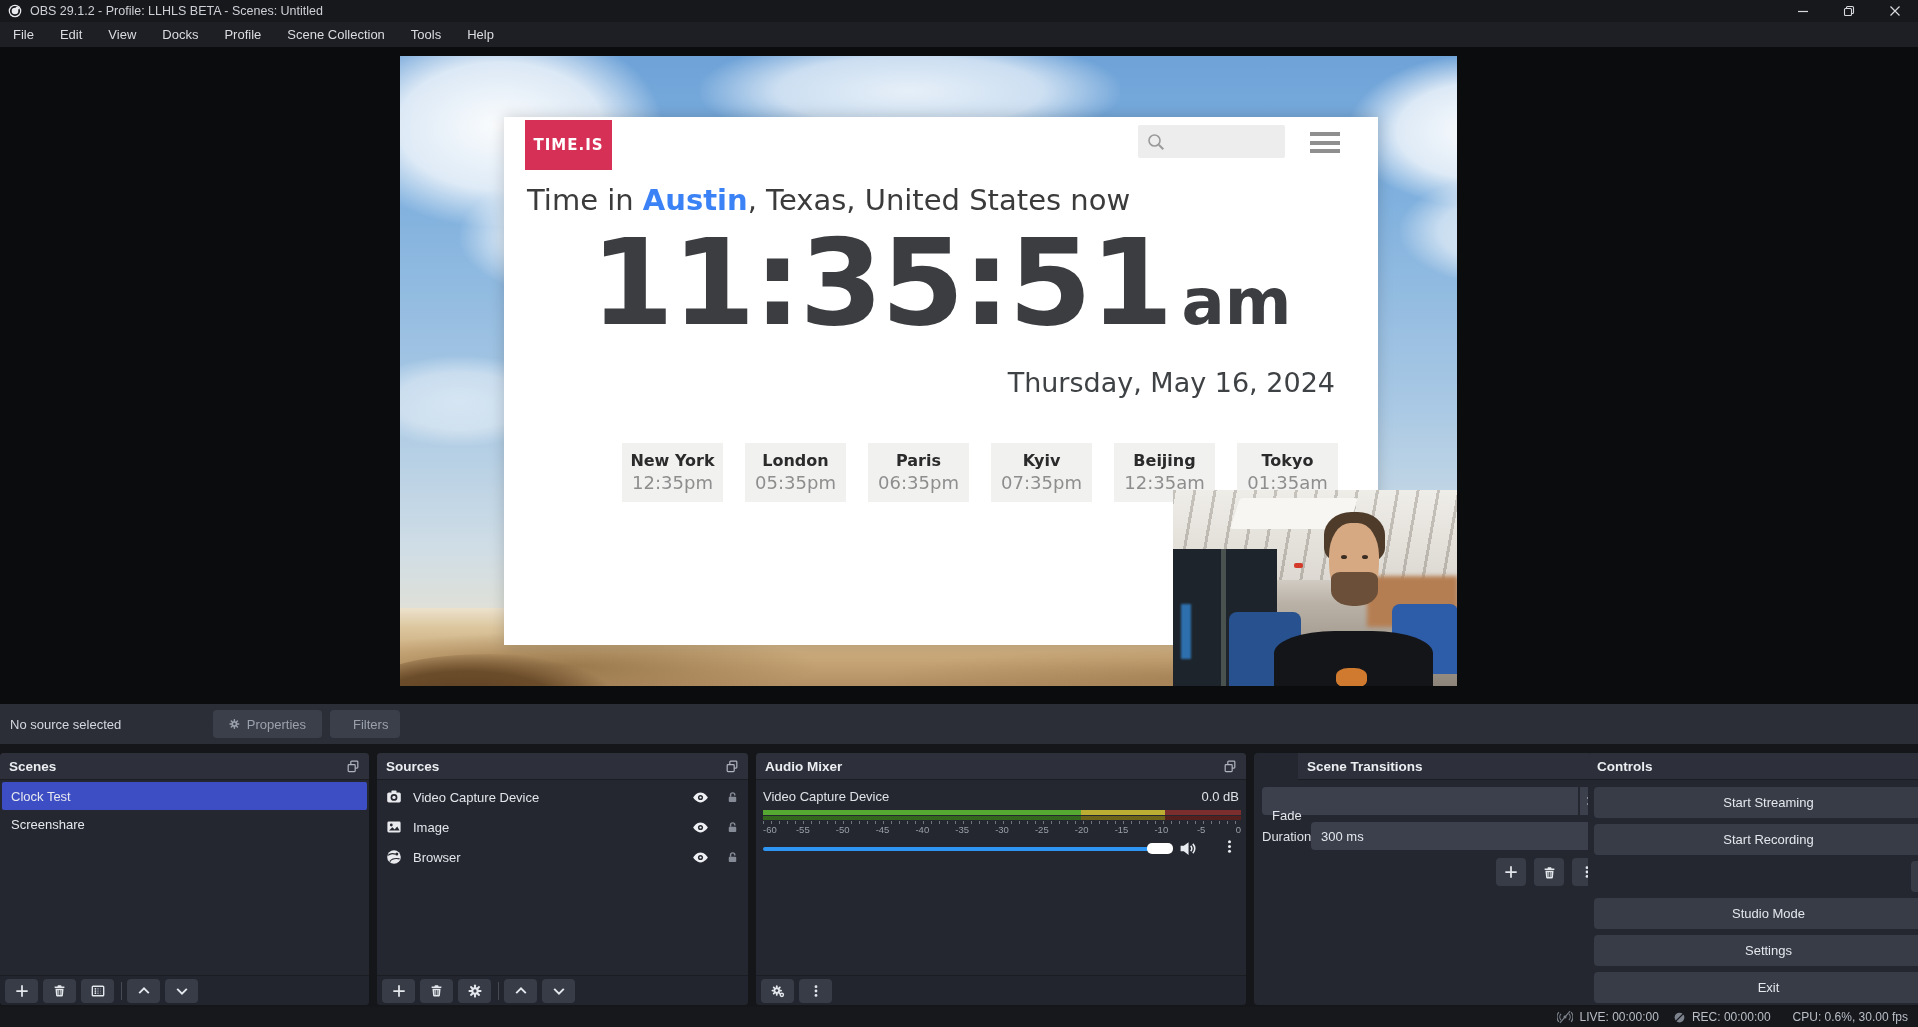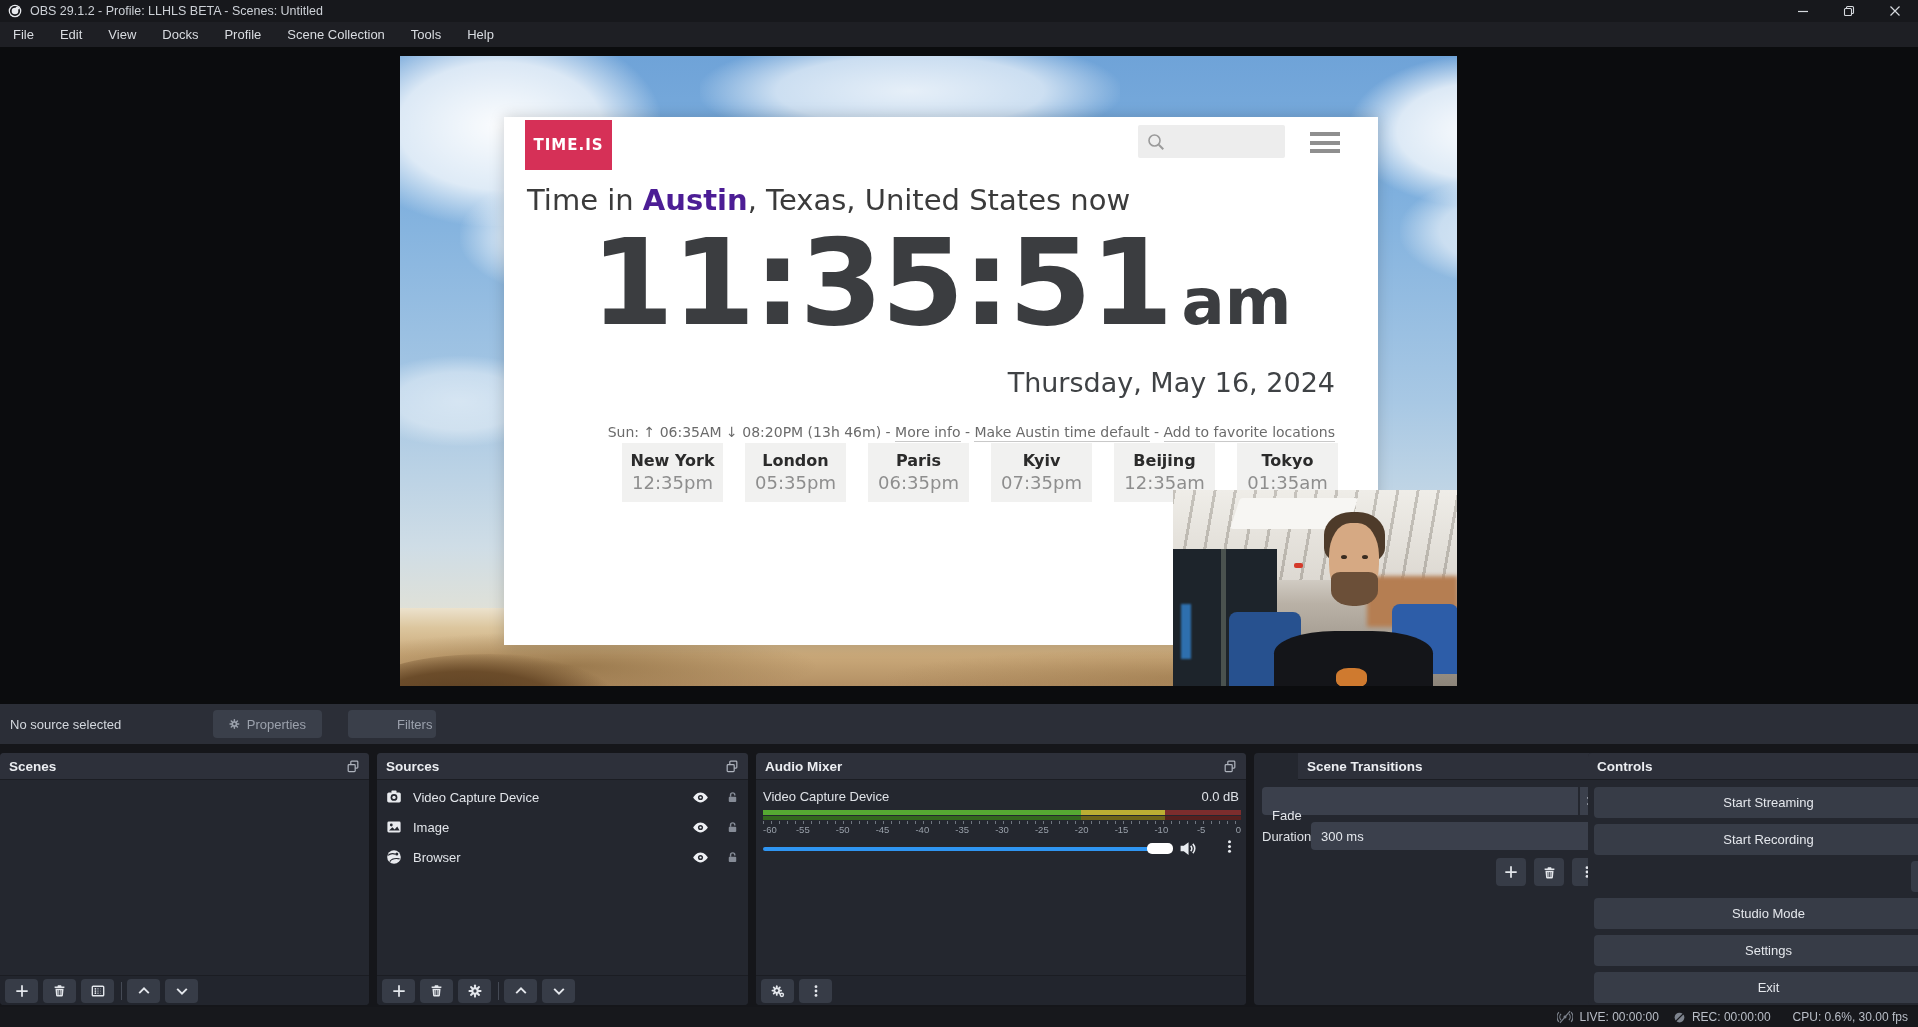--- a/index.html
+++ b/index.html
@@ -41,21 +41,21 @@
         font-family:"DejaVu Sans",sans-serif;box-shadow:0 0 14px rgba(0,0,0,.18);}
   .ti-logo{position:absolute;left:21px;top:3px;width:87px;height:50px;background:#d63057;
            display:flex;align-items:center;justify-content:center;color:#fff;font-weight:bold;
            font-size:15px;letter-spacing:1px;}
   .ti-search{position:absolute;left:634px;top:8px;width:147px;height:33px;background:#ededed;
              border-radius:2px;display:flex;align-items:center;padding-left:8px;box-sizing:border-box;}
   .ti-burger{position:absolute;left:806px;top:15px;width:30px;height:21px;display:flex;
              flex-direction:column;justify-content:space-between;}
   .ti-burger div{height:4px;background:#8f8f8f;}
   .ti-heading{position:absolute;left:23px;top:66px;font-size:29px;color:#3b3b3b;white-space:nowrap;}
-  .ti-heading .city{font-weight:bold;color:#4c1d95;}
+  .ti-heading .city{font-weight:bold;color:#3b82f6;}
   .ti-clock{position:absolute;left:0;top:96px;width:100%;text-align:center;white-space:nowrap;color:#3b3d40;}
   .ti-clock .digits{font-size:120px;font-weight:bold;letter-spacing:-2px;}
   .ti-clock .ampm{font-size:64px;font-weight:bold;margin-left:10px;}
   .ti-date{position:absolute;right:43px;top:250px;font-size:27px;color:#3f4245;}
   .ti-sun{position:absolute;right:43px;top:291px;font-size:14px;color:#6b6b6b;white-space:pre;}
   .ti-sun .link{border-bottom:1px solid #c9c9c9;padding-bottom:1px;}
   .cities{position:absolute;left:118px;right:40px;top:326px;display:flex;justify-content:space-between;}
   .city-box{width:101px;height:59px;background:#f1f1f0;text-align:center;box-sizing:border-box;padding-top:8px;}
   .city-name{font-size:16px;font-weight:bold;color:#2b2b2b;}
   .city-time{font-size:18px;color:#8e8e8e;margin-top:2px;}
@@ -87,21 +87,21 @@
   .torso{position:absolute;left:29%;top:72%;width:46%;height:30%;background:#141519;border-radius:38% 38% 0 0;}
   .orange-obj{position:absolute;left:47%;top:91%;width:9%;height:10%;background:#cf7a2f;border-radius:40%;}
   
   .selbar{position:absolute;left:0;top:704px;width:100%;height:40px;background:#2b2e37;
           display:flex;align-items:center;}
   .sel-text{margin-left:10px;font-size:13px;color:#d4d8de;}
   .bar-btn{height:28px;background:#3a3f4a;border-radius:4px;display:flex;align-items:center;
            padding:0 16px;color:#9ba1ac;font-size:13px;position:absolute;top:6px;}
   .bar-btn svg{margin-right:7px;}
   .btn-properties{left:213px;width:109px;box-sizing:border-box;}
-  .btn-filters{left:348px;width:88px;box-sizing:border-box;gap:26px;}
+  .btn-filters{left:330px;width:70px;box-sizing:border-box;}
   
   .panels{position:absolute;left:0;top:744px;width:100%;height:263px;background:#15161a;}
   .panel{position:absolute;top:9px;height:252px;background:#24272f;border-radius:4px;overflow:hidden;}
   .p-scenes{left:0;width:369px;}
   .p-sources{left:377px;width:371px;}
   .p-mixer{left:756px;width:490px;}
   .p-trans{left:1254px;width:312px;padding-left:44px;}
   .p-controls{left:1588px;width:361px;}
   .panel-header{height:26px;background:#2d303a;display:flex;align-items:center;justify-content:space-between;
                 padding:0 9px;border-bottom:1px solid #1b1d23;}
@@ -247,23 +247,20 @@
             <div></div>
             <div></div>
           </div>
         <div class="ti-heading">
           <span>Time in </span><span class="city">Austin</span><span>, Texas, United States now</span>
         </div>
         <div class="ti-clock">
           <span class="digits">11:35:51</span><span class="ampm">am</span>
         </div>
         <div class="ti-date">Thursday, May 16, 2024</div>
-        <div class="ti-sun">
-          <span>Sun: ↑ 06:35AM ↓ 08:20PM (13h 46m)</span><span class="sep"> - </span><span class="link">More info</span><span class="sep"> - </span><span class="link">Make Austin time default</span><span class="sep"> - </span><span class="link">Add to favorite locations</span>
-        </div>
         <div class="cities">
           <div class="city-box">
             <div class="city-name">New York</div>
               <div class="city-time">12:35pm</div>
           </div>
           <div class="city-box">
             <div class="city-name">London</div>
               <div class="city-time">05:35pm</div>
           </div>
           <div class="city-box">
@@ -343,20 +340,28 @@
 
     <div class="panel p-scenes">
       <div class="panel-header">
         <span class="panel-title">Scenes</span>
         <span class="popout">
           <svg viewBox="0 0 16 16" width="14" height="14" fill="none" stroke="currentColor" stroke-width="1.4">
               <rect x="5.5" y="2.5" width="8" height="8" rx="1"></rect>
               <rect x="2.5" y="6.5" width="8" height="8" rx="1" fill="#2d303a"></rect>
             </svg>
         </span>
+      </div>
+      <div class="rows">
+        <div class="scene-row selected">
+            <span>Clock Test</span>
+          </div>
+        <div class="scene-row">
+            <span>Screenshare</span>
+          </div>
       </div>
       <div class="panel-toolbar">
         <div class="tbtn">
             <svg viewBox="0 0 16 16" width="14" height="14">
               <path stroke="currentColor" stroke-width="2" d="M8 1.5v13M1.5 8h13"></path>
             </svg>
           </div>
         <div class="tbtn">
             <svg viewBox="0 0 16 16" width="13" height="13">
               <path fill="currentColor" d="M6 1.5h4l.5 1.5H14v1.8H2V3h3.5zM3 5.8h10l-.8 8.4a1.4 1.4 0 0 1-1.4 1.3H5.2a1.4 1.4 0 0 1-1.4-1.3z"></path>

